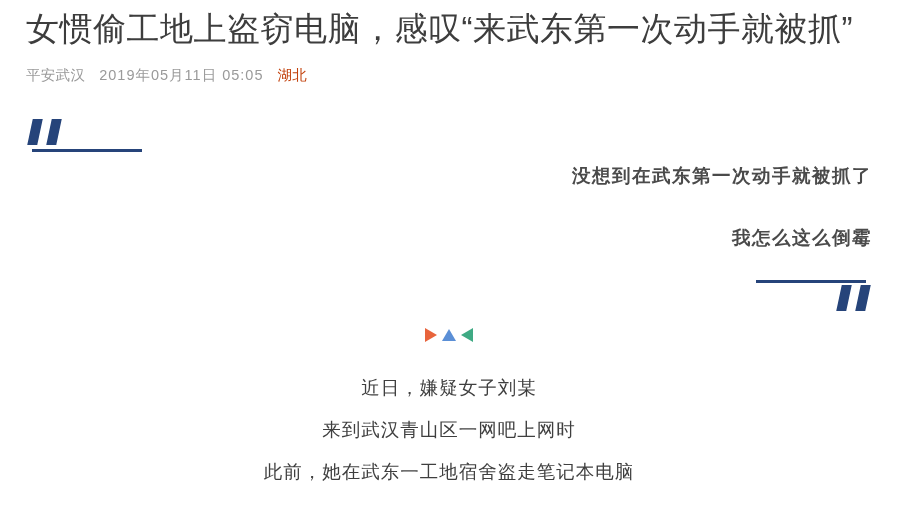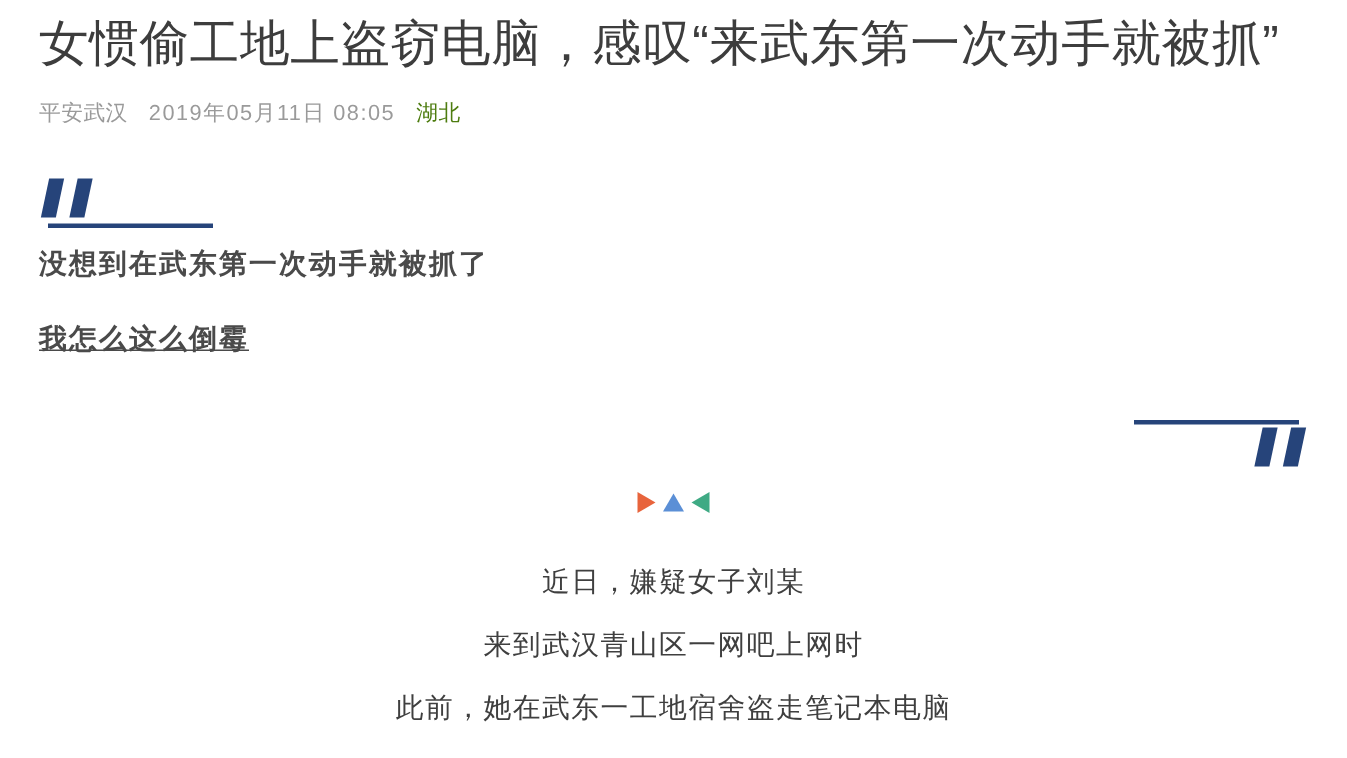--- a/index.html
+++ b/index.html
@@ -33,21 +33,21 @@
   .meta-row {
     margin-top: 20px;
     font-size: 14.5px;
     color: #9a9a9a;
     letter-spacing: 0.3px;
     display: flex;
     gap: 14px;
   }
   .meta-source { color: #9a9a9a; }
   .meta-date { color: #9a9a9a; letter-spacing: 1px; }
-  .meta-region { color: #4d7c0f; }
+  .meta-region { color: #c2410c; }
 
   .quote-block {
     position: relative;
     margin-top: 34px;
     height: 200px;
   }
   
   .quote-open {
     position: absolute;
     left: 4px;
@@ -92,33 +92,32 @@
   .quote-close .bar.b2 { right: 0; }
   .quote-close .rule {
     position: absolute;
     right: 2px;
     bottom: 32px;
     width: 110px;
     height: 3px;
     background: #26447a;
   }
   .quote-lines {
-    text-align: left;
+    text-align: right;
     padding-top: 42px;
   }
   .quote-line {
     font-size: 18.5px;
     font-weight: bold;
     color: #4a4a4a;
     letter-spacing: 1.5px;
     line-height: 30px;
   }
   .quote-line.second {
-    margin-top: 20px;
-    text-decoration: underline;
+    margin-top: 32px;
   }
 
   .divider-icons {
     margin-top: 6px;
     display: flex;
     justify-content: center;
     align-items: center;
     gap: 5px;
     height: 20px;
   }
@@ -155,21 +154,21 @@
 </style>
 </head>
 <body>
 
 <div class="page">
 
   <h1 class="article-title">女惯偷工地上盗窃电脑，感叹“来武东第一次动手就被抓”</h1>
 
   <div class="meta-row">
     <span class="meta-source">平安武汉</span>
-    <span class="meta-date">2019年05月11日 08:05</span>
+    <span class="meta-date">2019年05月11日 05:05</span>
     <span class="meta-region">湖北</span>
   </div>
 
   <div class="quote-block">
 
     <div class="quote-open">
       <span class="bar b1"></span>
       <span class="bar b2"></span>
       <span class="rule"></span>
     </div>

